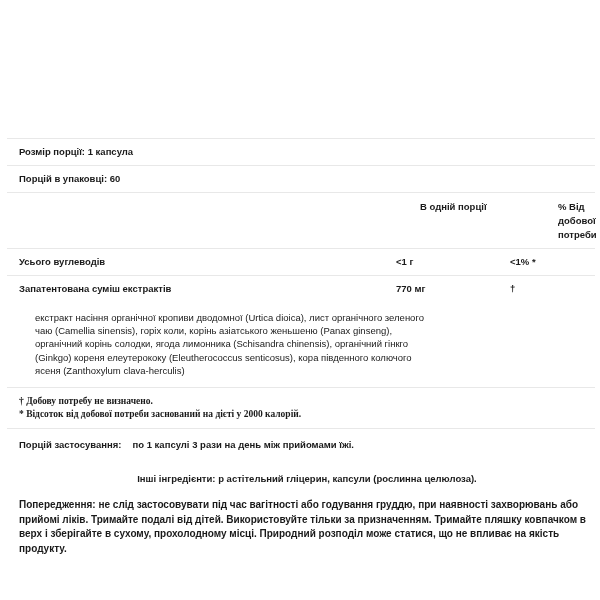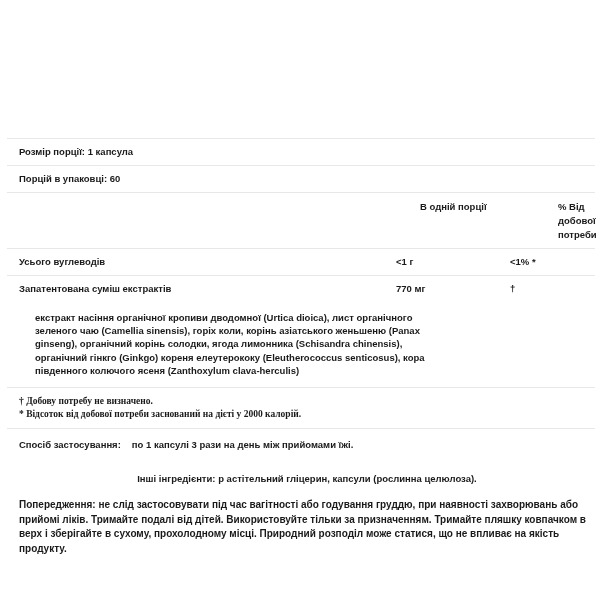--- a/index.html
+++ b/index.html
@@ -68,21 +68,21 @@
     font-weight: bold;
     display: flex;
     align-items: baseline;
     gap: 24px;
   }
 
   .ingredients {
     padding: 9px 12px 10px 28px;
     font-size: 9.5px;
     line-height: 13.2px;
-    font-weight: bold;
+    font-weight: normal;
     color: #1a1a1a;
     max-width: 390px;
     box-sizing: content-box;
   }
 
   .footnotes {
     padding: 7px 0 7px 12px;
     font-size: 9.5px;
     line-height: 13px;
     font-weight: bold;
@@ -160,20 +160,20 @@
   <div class="sep"></div>
 
   <div class="footnotes">
     <div>† Добову потребу не визначено.</div>
     <div>* Відсоток від добової потреби заснований на дієті у 2000 калорій.</div>
   </div>
 
   <div class="sep"></div>
 
   <div class="usage">
-    <span>Спосіб застосування:</span><span class="gap"></span><span>по 1 капсулі 3 рази на день між прийомами їжі.</span>
+    <span>Порцій застосування:</span><span class="gap"></span><span>по 1 капсулі 3 рази на день між прийомами їжі.</span>
   </div>
 
   <div class="other-ing">Інші інгредієнти: р астітельний гліцерин, капсули (рослинна целюлоза).</div>
 
   <div class="warning">Попередження: не слід застосовувати під час вагітності або годування груддю, при наявності захворювань або прийомі ліків. Тримайте подалі від дітей. Використовуйте тільки за призначенням. Тримайте пляшку ковпачком в верх і зберігайте в сухому, прохолодному місці. Природний розподіл може статися, що не впливає на якість продукту.</div>
 
 </div>
 
 </body></html>

